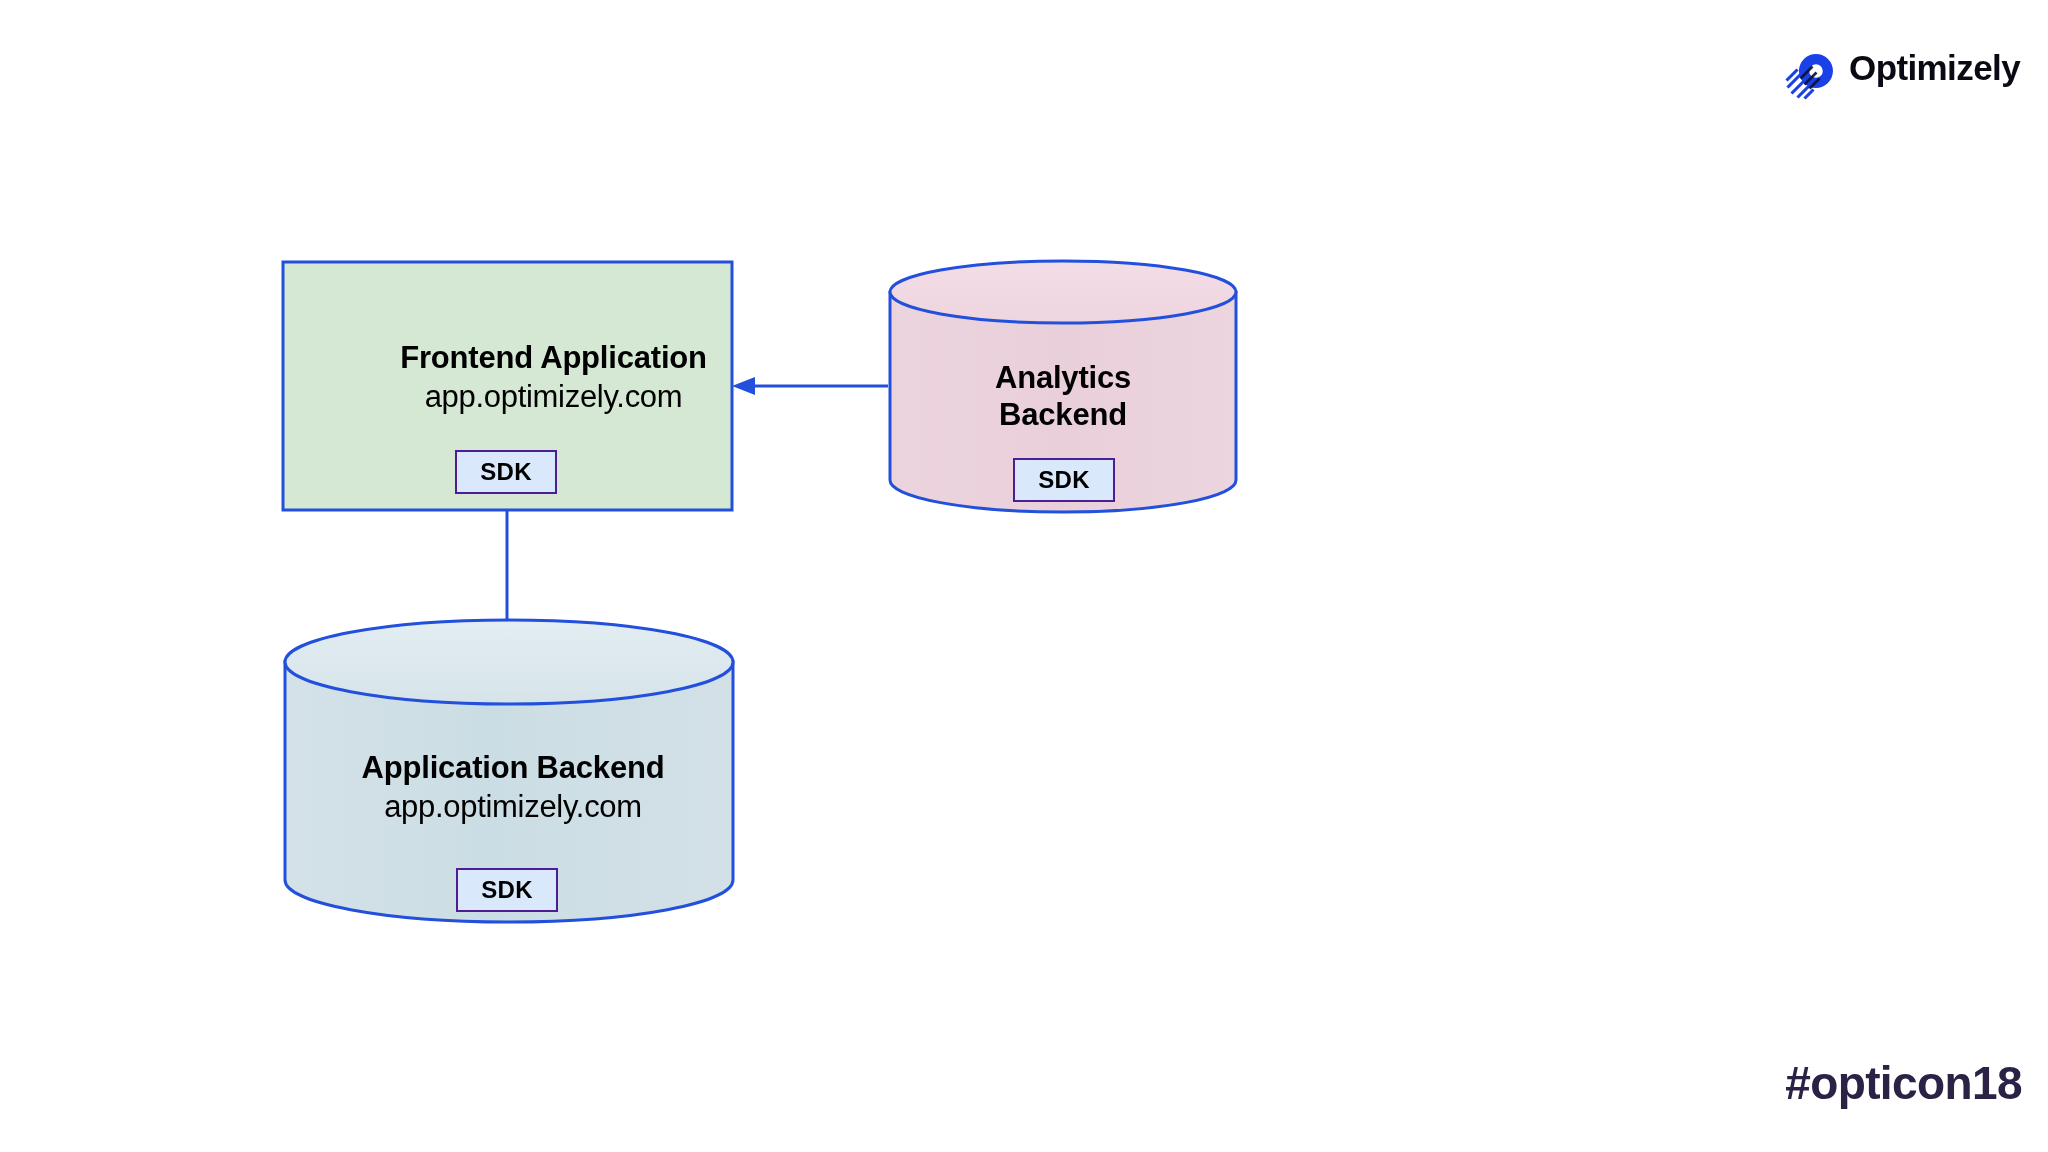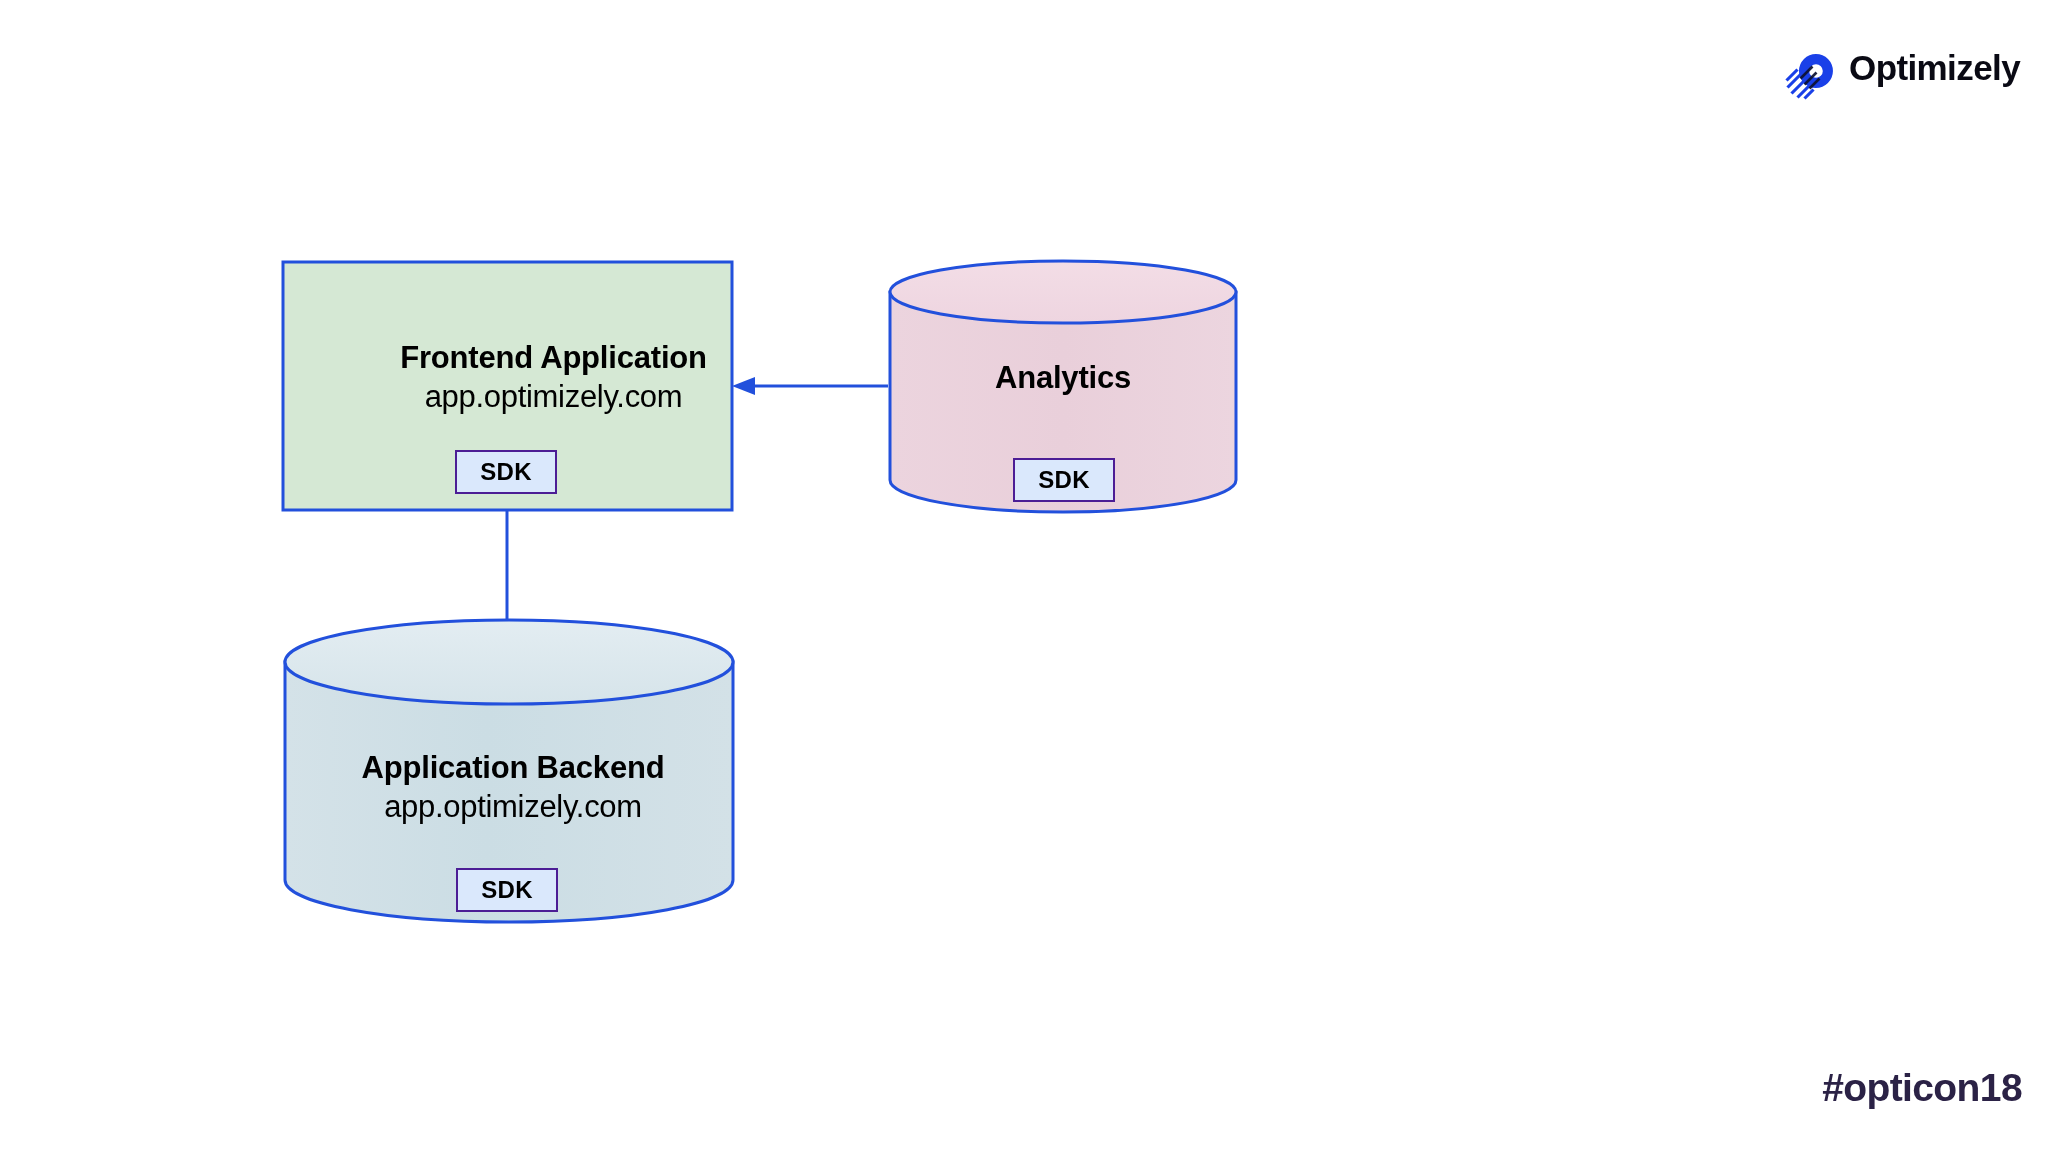--- a/index.html
+++ b/index.html
@@ -112,21 +112,21 @@
     color: #0a0a14;
     letter-spacing: -0.6px;
     white-space: nowrap;
   }
 
   
   #hashtag {
     position: absolute;
     right: 26px;
     bottom: 42px;
-    font-size: 39px;
+    font-size: 46px;
     font-weight: bold;
     color: #2b2246;
     letter-spacing: -0.6px;
     white-space: nowrap;
     user-select: none;
   }
 </style>
 </head>
 <body>
 
@@ -187,20 +187,21 @@
     </g>
   </svg>
 
   <div class="node-label" id="label-frontend">
     <div class="node-title">Frontend Application</div>
     <div class="node-sub">app.optimizely.com</div>
   </div>
 
   <div class="node-label" id="label-analytics">
     <div class="node-title">Analytics</div>
+    <div class="node-title">Backend</div>
   </div>
 
   <div class="node-label" id="label-appbackend">
     <div class="node-title">Application Backend</div>
     <div class="node-sub">app.optimizely.com</div>
   </div>
 
   <div class="sdk-chip" id="sdk-frontend">SDK</div>
 
   <div class="sdk-chip" id="sdk-analytics">SDK</div>

